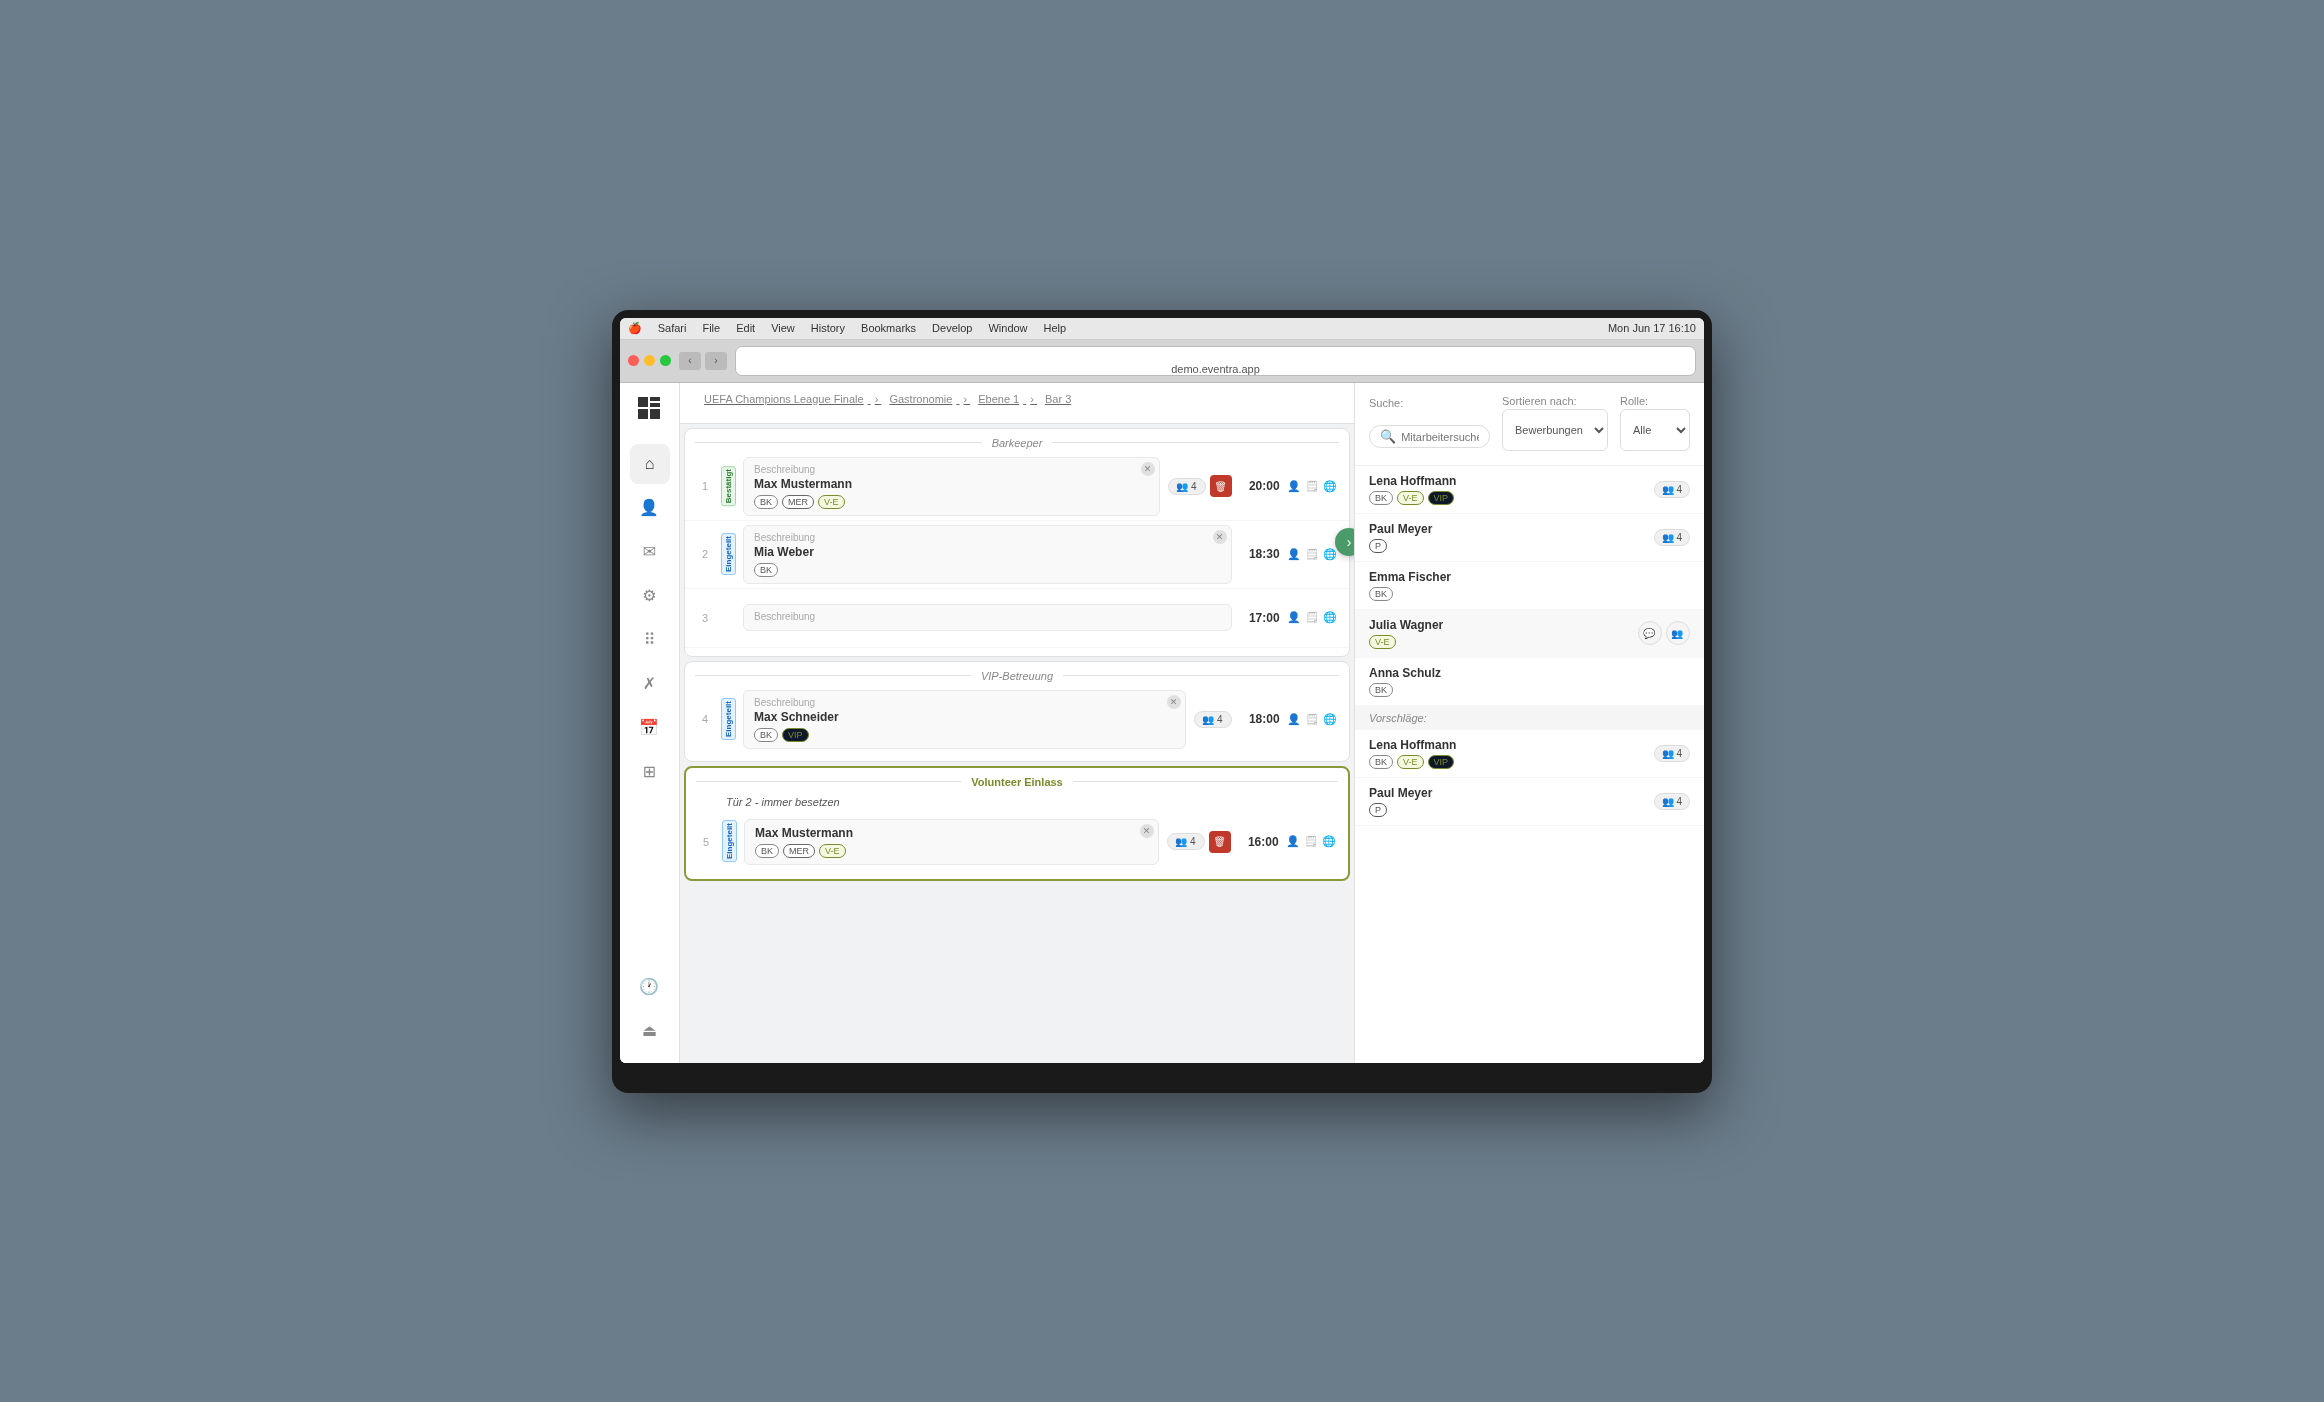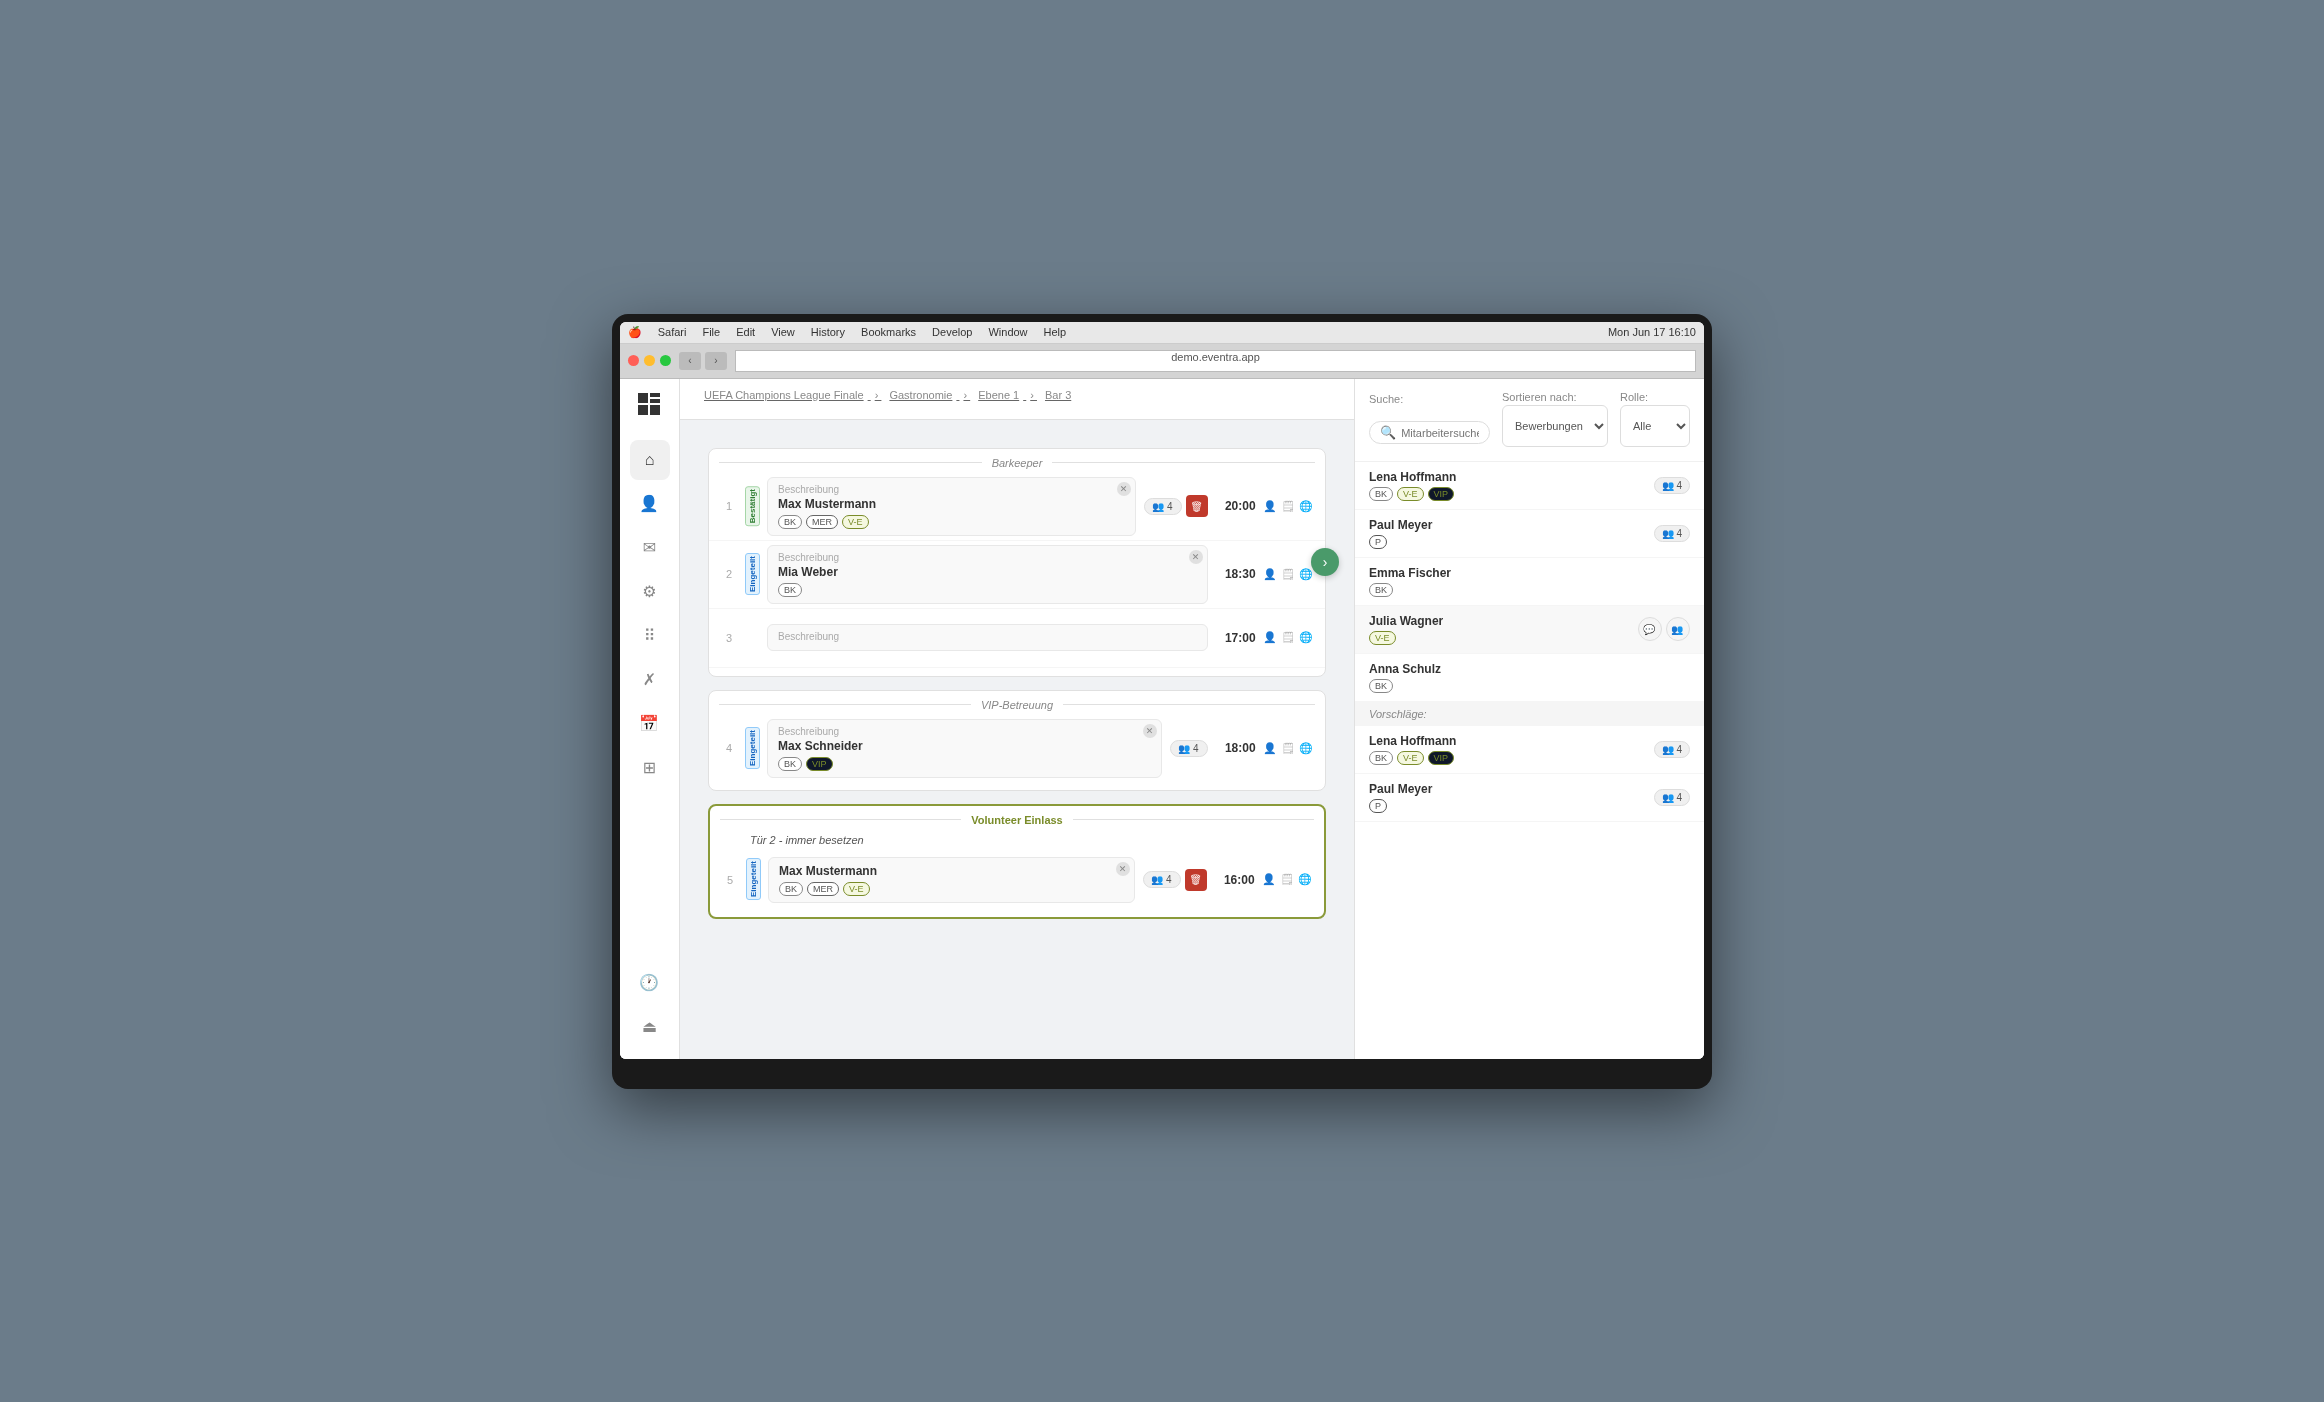--- a/index.html
+++ b/index.html
@@ -58,24 +58,24 @@
       border: none;
       border-radius: 3px;
       width: 22px; height: 18px;
       cursor: pointer;
       font-size: 10px;
       color: #555;
     }
     .address-bar {
       flex: 1;
       background: #fff;
-      border-radius: 0;
-      height: 22px;
-      display: flex;
-      align-items: flex-start;
+      border-radius: 7px;
+      height: 30px;
+      display: flex;
+      align-items: flex-end;
       justify-content: center;
       font-size: 11px;
       color: #555;
       border: 1px solid #bbb;
     }
     
     .app-container {
       display: flex;
       height: 680px;
       background: #f0f2f4;
@@ -140,25 +140,25 @@
       background: #fff;
     }
     .date-tab.active {
       background: #2c3e50;
       color: #fff;
       border-color: #2c3e50;
     }
     
     .schedule-area {
       flex: 1;
-      padding: 28px;
+      padding: 4px;
       overflow-y: auto;
       display: flex;
       flex-direction: column;
-      gap: 13px;
+      gap: 4px;
     }
     
     .section-card {
       background: #fff;
       border-radius: 8px;
       border: 1px solid #e0e0e0;
       padding: 0 0 8px;
       position: relative;
     }
     .section-card.volunteer {

